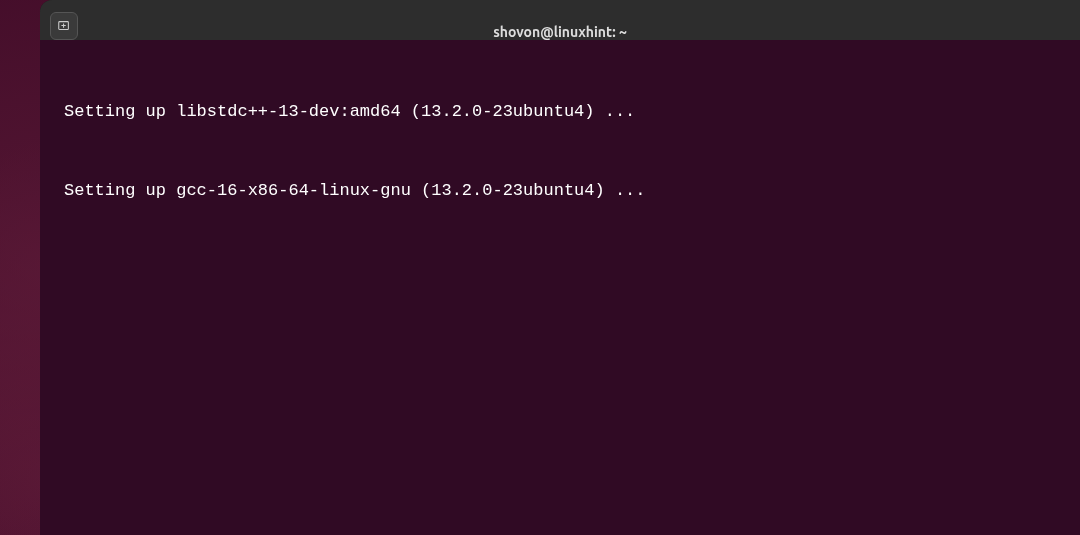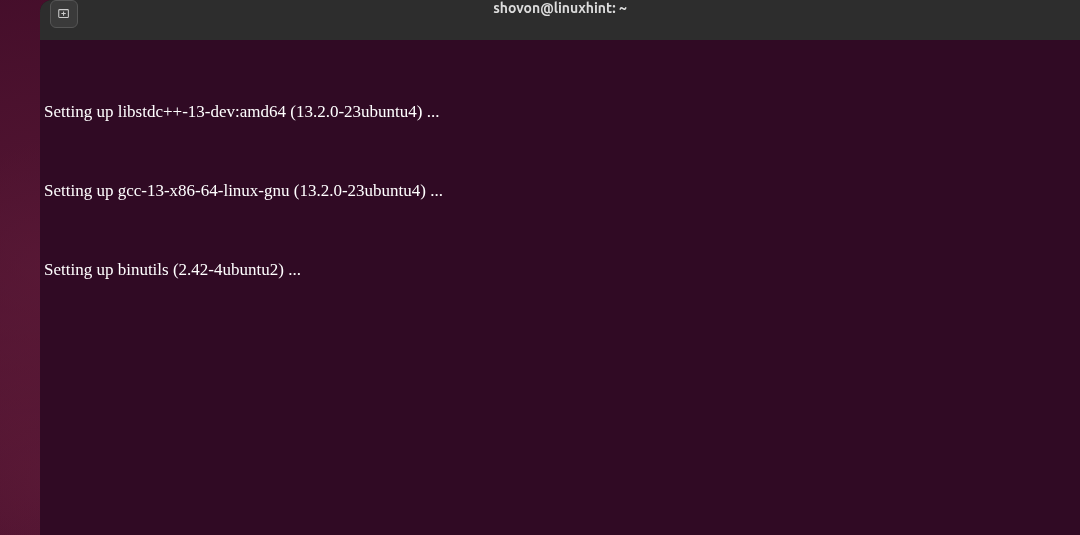--- a/index.html
+++ b/index.html
@@ -34,21 +34,21 @@
       background: #1e1e1e;
       border-radius: 12px 0 0 0;
       overflow: hidden;
       display: flex;
       flex-direction: column;
     }
     .title-bar {
       height: 40px;
       background: #2d2d2d;
       display: flex;
-      align-items: flex-start;
+      align-items: flex-end;
       padding: 0 10px;
       position: relative;
     }
     .new-tab-btn {
       width: 28px;
       height: 28px;
       border: 1px solid #555;
       border-radius: 6px;
       background: #3a3a3a;
       display: flex;
@@ -65,26 +65,26 @@
       position: absolute;
       left: 50%;
       transform: translateX(-50%);
       color: #ddd;
       font-size: 14px;
       font-family: 'Ubuntu', sans-serif;
       font-weight: bold;
     }
     .terminal-content {
       flex: 1;
-      padding: 6px 4px;
+      padding: 6px 24px;
       background: #300a24;
       color: #ffffff;
       font-size: 17px;
       line-height: 1.55;
-      font-family: Liberation Serif, serif;
+      font-family: Liberation Mono, monospace;
       white-space: pre;
       overflow: hidden;
     }
     .output-line {
       color: #ffffff;
     }
   </style>
 </head>
 <body>
 
@@ -96,22 +96,21 @@
       <svg viewBox="0 0 16 16">
         <rect x="2" y="3" width="11" height="9" rx="1" fill="none" stroke="#ccc" stroke-width="1.2"></rect>
         <line x1="7.5" y1="5" x2="7.5" y2="10" stroke="#ccc" stroke-width="1.2"></line>
         <line x1="5" y1="7.5" x2="10" y2="7.5" stroke="#ccc" stroke-width="1.2"></line>
       </svg>
     </div>
     <div class="window-title">shovon@linuxhint: ~</div>
   </div>
   <div class="terminal-content">
     <div class="output-line">Setting up libstdc++-13-dev:amd64 (13.2.0-23ubuntu4) ...</div>
-    <div class="output-line">Setting up gcc-13-x86-64-linux-gnu (13.2.0-23ubuntu4) ...</div>
-    <div class="output-line">Setting up binutils (2.42-4ubuntu2) ...</div>
+    <div class="output-line">Setting up gcc-16-x86-64-linux-gnu (13.2.0-23ubuntu4) ...</div>
     
     
     
     
     
     
     
     
     
     

